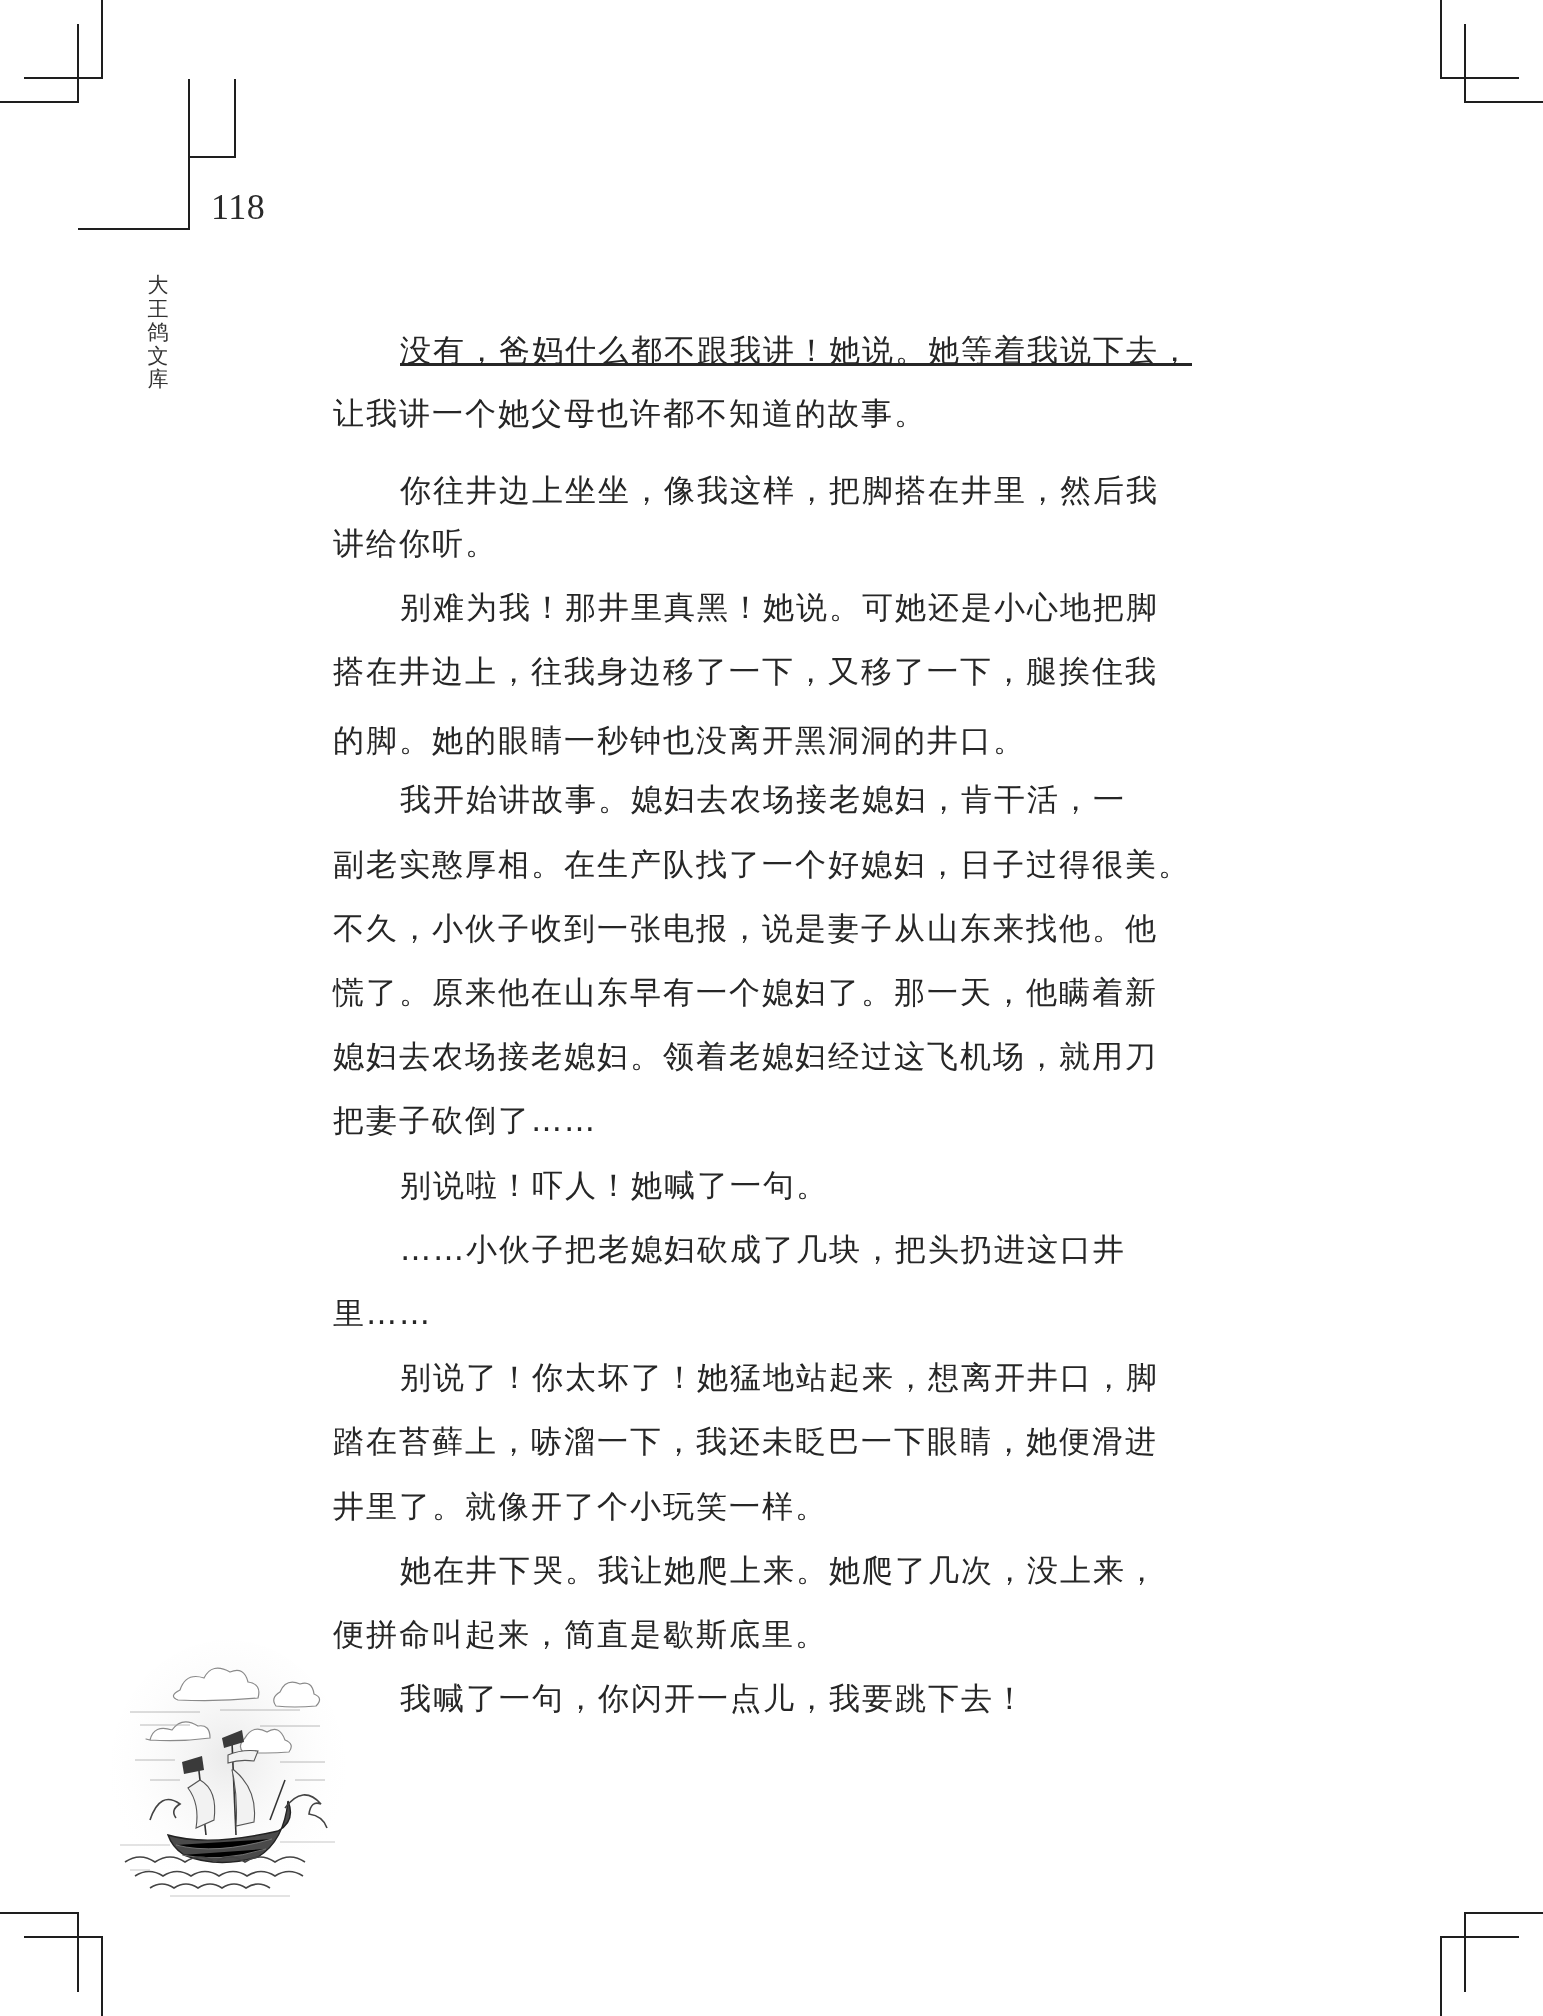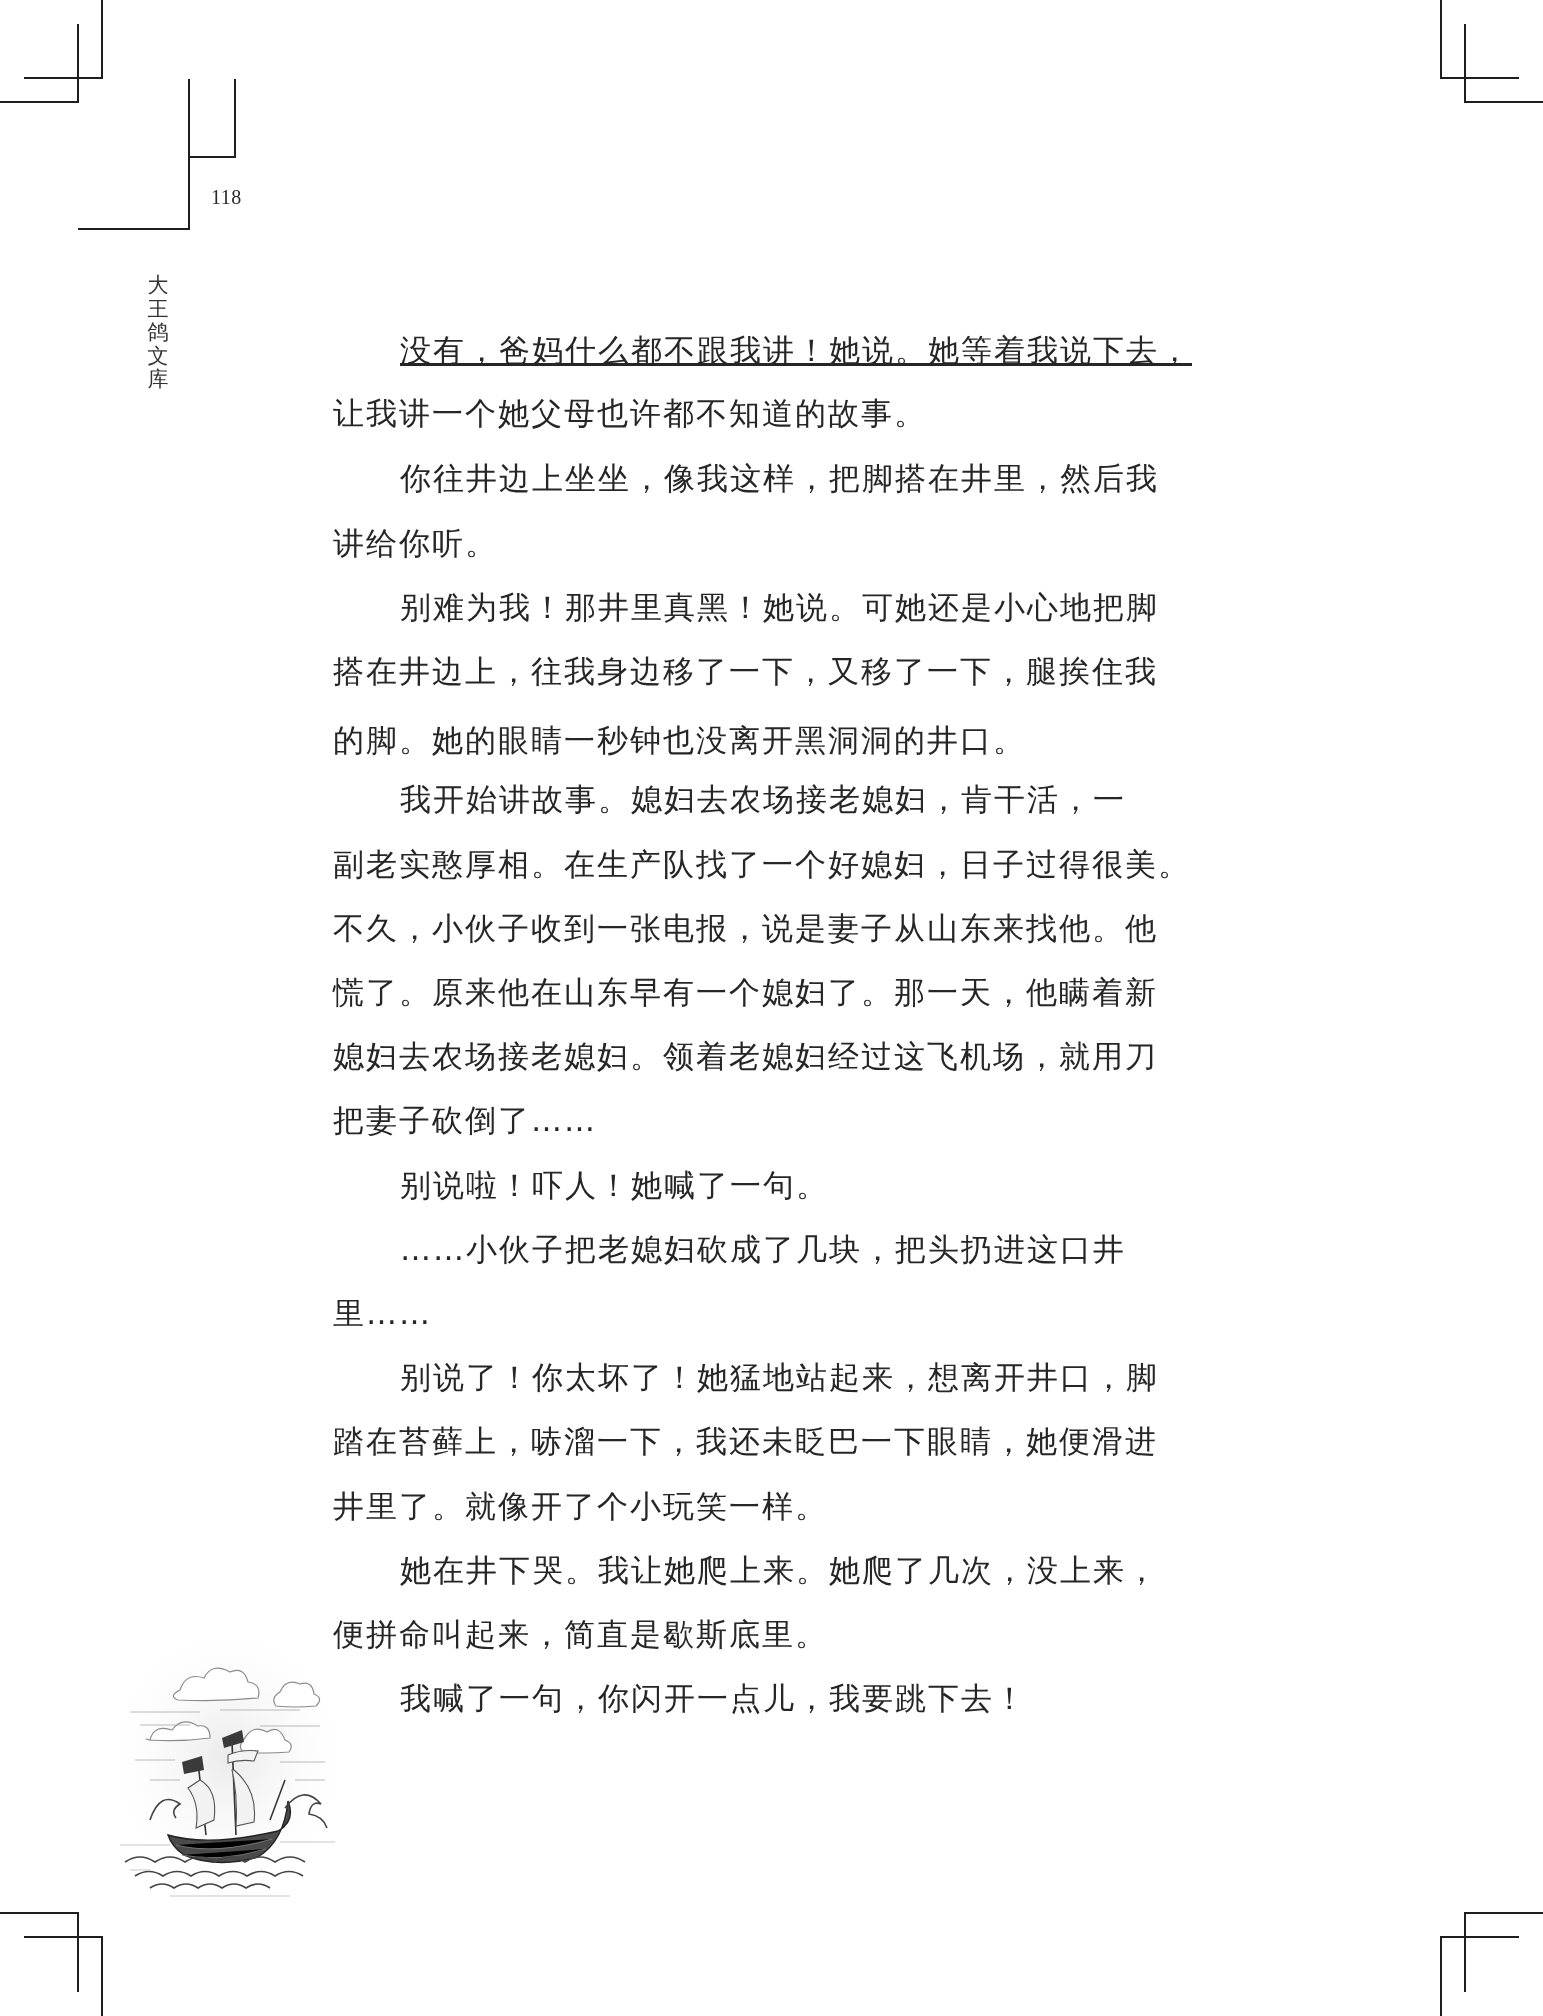--- a/index.html
+++ b/index.html
@@ -3,21 +3,21 @@
 <meta charset="utf-8">
 <style>
   html, body { margin: 0; padding: 0; background: #ffffff; }
   body { width: 1543px; height: 2016px; position: relative; overflow: hidden;
          font-family: "DejaVu Sans", "Liberation Sans", sans-serif; color: #262626; }
   .mark { position: absolute; background: #1e1e1e; }
   .h { height: 2px; }
   .v { width: 2px; }
   .page-number { position: absolute; left: 211px; top: 186px;
                  font-family: "Liberation Serif", "DejaVu Serif", serif;
-                 font-size: 20px; color: #2a2a2a; letter-spacing: 0.5px; }
+                 font-size: 36px; color: #2a2a2a; letter-spacing: 0.5px; }
   .series-label { position: absolute; left: 146px; top: 274px; width: 24px;
                   font-size: 21px; line-height: 23.5px; color: #333;
                   display: flex; flex-direction: column; align-items: center; }
   .series-label span { display: block; }
   .body-text { position: absolute; left: 333px; top: 0; width: 870px; }
   .line { position: absolute; left: 0; white-space: nowrap;
           font-size: 31px; letter-spacing: 2px; line-height: 36px; height: 36px;
           color: #262626; }
   .line.indent { left: 67px; }
   .illustration { position: absolute; left: 110px; top: 1630px; width: 240px; height: 270px; }
@@ -63,21 +63,21 @@
     <span>大</span>
     <span>王</span>
     <span>鸽</span>
     <span>文</span>
     <span>库</span>
   </div>
 
 <div class="body-text" id="body-text">
     <div class="line indent" style="top: 332px; text-decoration: underline;">没有，爸妈什么都不跟我讲！她说。她等着我说下去，</div>
     <div class="line" style="top: 396.2px; font-family: Liberation Serif, serif;">让我讲一个她父母也许都不知道的故事。</div>
-    <div class="line indent" style="top: 461px; font-family: Liberation Serif, serif;">你往井边上坐坐，像我这样，把脚搭在井里，然后我</div>
+    <div class="line indent" style="top: 472px;">你往井边上坐坐，像我这样，把脚搭在井里，然后我</div>
     <div class="line" style="top: 524.6px;">讲给你听。</div>
     <div class="line indent" style="top: 588.8px;">别难为我！那井里真黑！她说。可她还是小心地把脚</div>
     <div class="line" style="top: 653px;">搭在井边上，往我身边移了一下，又移了一下，腿挨住我</div>
     <div class="line" style="top: 722px;">的脚。她的眼睛一秒钟也没离开黑洞洞的井口。</div>
     <div class="line indent" style="top: 781.4px;">我开始讲故事。媳妇去农场接老媳妇，肯干活，一</div>
     <div class="line" style="top: 845.6px;">副老实憨厚相。在生产队找了一个好媳妇，日子过得很美。</div>
     <div class="line" style="top: 909.8px;">不久，小伙子收到一张电报，说是妻子从山东来找他。他</div>
     <div class="line" style="top: 974px;">慌了。原来他在山东早有一个媳妇了。那一天，他瞒着新</div>
     <div class="line" style="top: 1038.2px;">媳妇去农场接老媳妇。领着老媳妇经过这飞机场，就用刀</div>
     <div class="line" style="top: 1102.4px;">把妻子砍倒了……</div>

